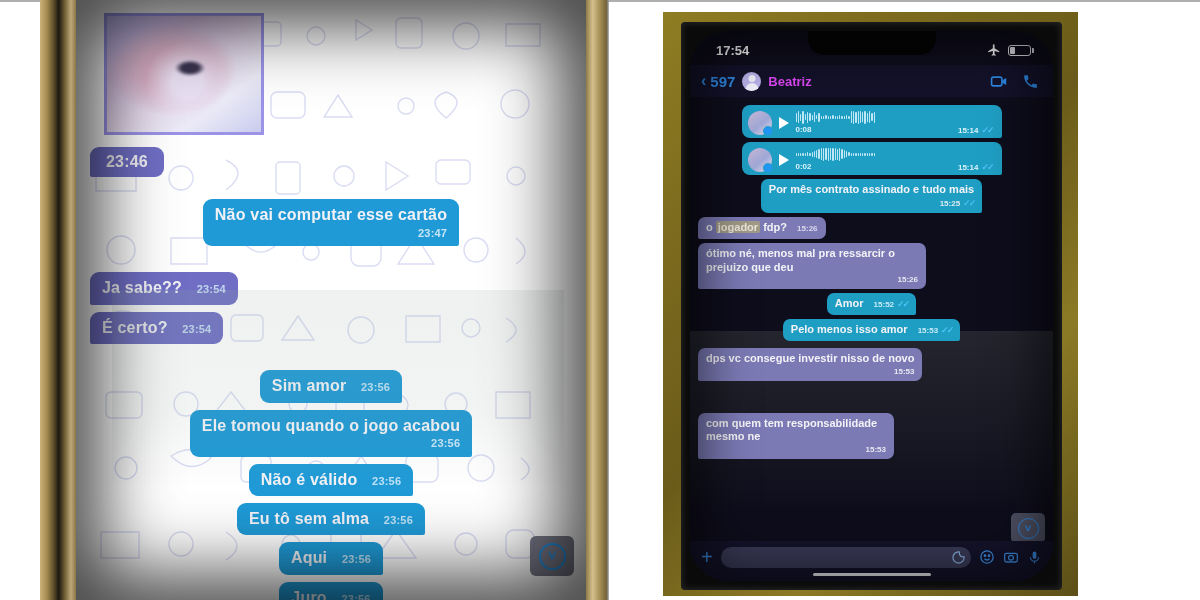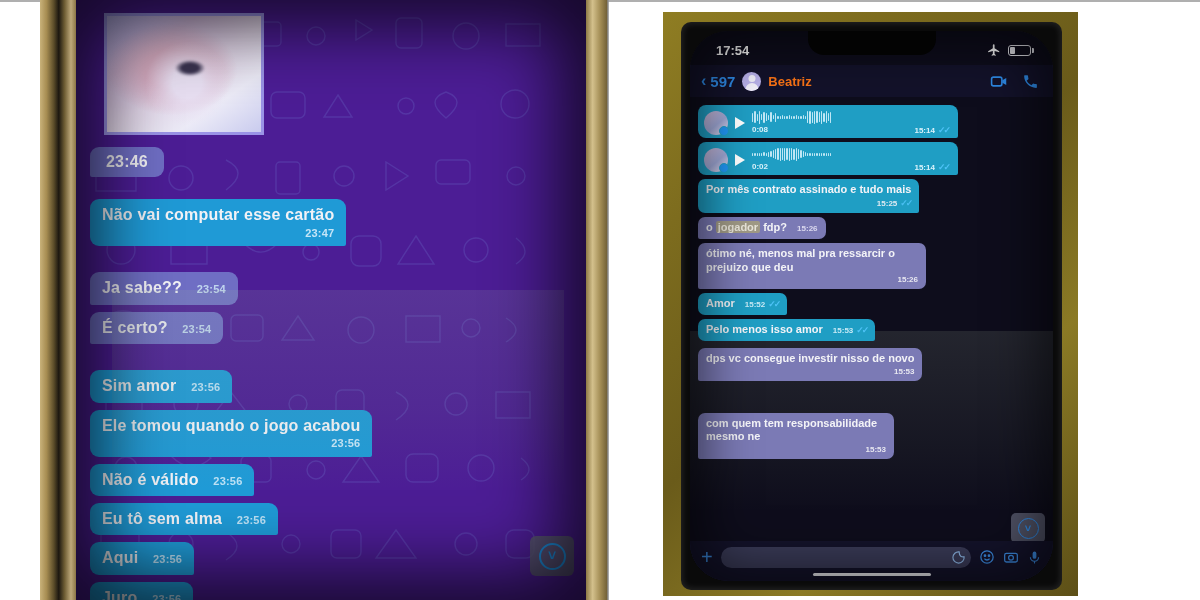--- a/index.html
+++ b/index.html
@@ -23,21 +23,21 @@
   .gold-strip-l {
     position:absolute; left:0; top:0; width:36px; height:100%;
     background:linear-gradient(90deg,#c9b27a 0%,#a78d52 18%,#5d4e2a 38%,#1c1710 52%,#6d5c33 68%,#bda87a 86%,#8c7645 100%);
   }
   .gold-strip-r {
     position:absolute; right:0; top:0; width:22px; height:100%;
     background:linear-gradient(90deg,#8e7a46 0%,#d3c08c 30%,#a38d55 65%,#6b5a32 100%);
   }
   .l-screen {
     position:absolute; left:36px; top:0; right:22px; bottom:0;
-    background:#4c1d95;
+    background:#ffffff;
     overflow:hidden;
   }
   
   .doodles { position:absolute; inset:0; opacity:.30; }
   .glare-l {
     position:absolute; left:36px; right:22px; top:290px; height:200px;
     background:linear-gradient(180deg,rgba(150,170,160,.16),rgba(130,150,140,.10) 60%,rgba(0,0,0,0));
     pointer-events:none;
   }
   .vign-l{position:absolute;inset:0;box-shadow:inset 0 0 70px 26px rgba(0,0,0,.72);pointer-events:none;}
@@ -59,21 +59,21 @@
     filter:blur(1px);
   }
 
   .bub { position:relative; display:inline-block; max-width:330px;
          padding:7px 12px 7px 12px; border-radius:9px;
          font-size:16px; font-weight:700; color:#f2f2f6; letter-spacing:.2px;
          line-height:1.15; white-space:nowrap; }
   .bub .t { font-size:11px; font-weight:700; color:#cfe8f6; opacity:.85; margin-left:10px; vertical-align:baseline; }
   .row { display:flex; margin:7px 0; }
   .row.in  { justify-content:flex-start; }
-  .row.out { justify-content:flex-start; }
+  .row.out { justify-content:center; }
   .bub.in  { background:#6f6ec4; border-bottom-left-radius:2px; }
   .bub.out { background:#1f9ad6; border-bottom-right-radius:2px; }
   .bub.out .t{ color:#d8eefb; }
   .bub.timeonly { padding:6px 16px; }
   .stack .t2 { display:block; text-align:right; font-size:11px; color:#d8eefb; opacity:.9; margin-top:2px; }
 
   .scroll-btn {
     position:absolute; width:44px; height:40px; border-radius:6px;
     background:rgba(90,92,110,.82); display:flex; align-items:center; justify-content:center;
   }
@@ -86,21 +86,21 @@
   .gap-line { position:absolute; left:607px; top:0; width:2px; height:600px; background:#8e8e8e; opacity:.75; }
 
   
   #right-photo {
     position:absolute; left:663px; top:12px; width:415px; height:584px;
     background:linear-gradient(135deg,#8f7d23 0%,#7d6c1e 22%,#6a5b1a 48%,#8b7a25 72%,#5c4f17 100%);
     overflow:hidden;
   }
   .r-bezel {
     position:absolute; left:18px; top:10px; right:16px; bottom:6px;
-    background:#0a0a0a; border-radius:10px;
+    background:#0a0a0a; border-radius:4px;
     box-shadow:inset 0 0 6px 2px rgba(255,255,255,.10);
     text-decoration:underline;
   }
   .r-screen {
     position:absolute; left:9px; top:9px; right:9px; bottom:9px;
     background:#0e0d1c; border-radius:38px; overflow:hidden;
   }
   .notch {
     position:absolute; left:50%; transform:translateX(-50%); top:0;
     width:128px; height:24px; background:#050505; border-radius:0 0 16px 16px; z-index:5;
@@ -117,21 +117,21 @@
 
   .r-header {
     position:absolute; left:0; right:0; top:34px; height:32px; z-index:4;
     background:#13122a; display:flex; align-items:center; padding:0 14px 0 11px; gap:7px;
   }
   .back { color:#2e8ae6; font-size:15px; font-weight:700; display:flex; align-items:center; gap:4px; }
   .chev-l { font-size:16px; line-height:1; }
   .avatar { width:19px; height:19px; border-radius:50%; background:#b9b2ea; position:relative; overflow:hidden; flex:none; }
   .avatar::before{content:"";position:absolute;left:50%;top:3px;transform:translateX(-50%);width:7px;height:7px;border-radius:50%;background:#f3f1fb;}
   .avatar::after{content:"";position:absolute;left:50%;top:11px;transform:translateX(-50%);width:13px;height:9px;border-radius:7px 7px 0 0;background:#f3f1fb;}
-  .cname { color:#f97316; font-size:13px; font-weight:700; flex:1; }
+  .cname { color:#d946ef; font-size:13px; font-weight:700; flex:1; }
   .hicon { color:#2e8ae6; display:flex; align-items:center; }
 
   .r-chat {
     position:absolute; left:0; right:0; top:66px; bottom:40px; z-index:3;
     padding:4px 8px 0 8px; overflow:hidden;
   }
   .r-chat .row { margin:4px 0; }
   .rb { position:relative; display:inline-block; max-width:268px;
         padding:4px 8px; border-radius:7px; font-size:11px; font-weight:700;
         color:#f3f3f7; line-height:1.25; }

